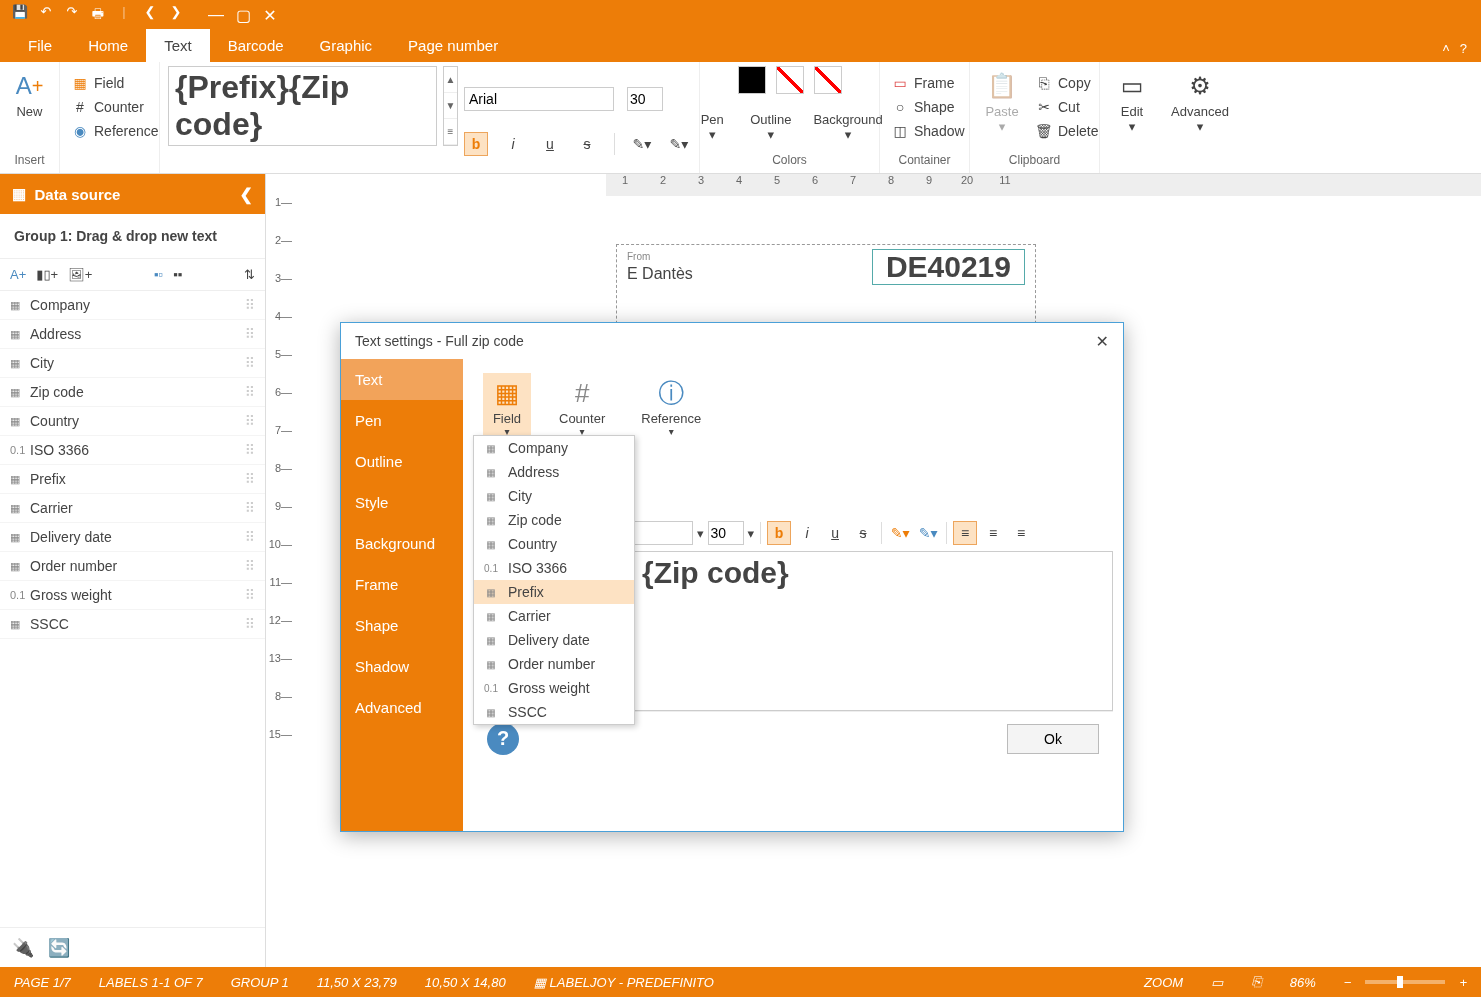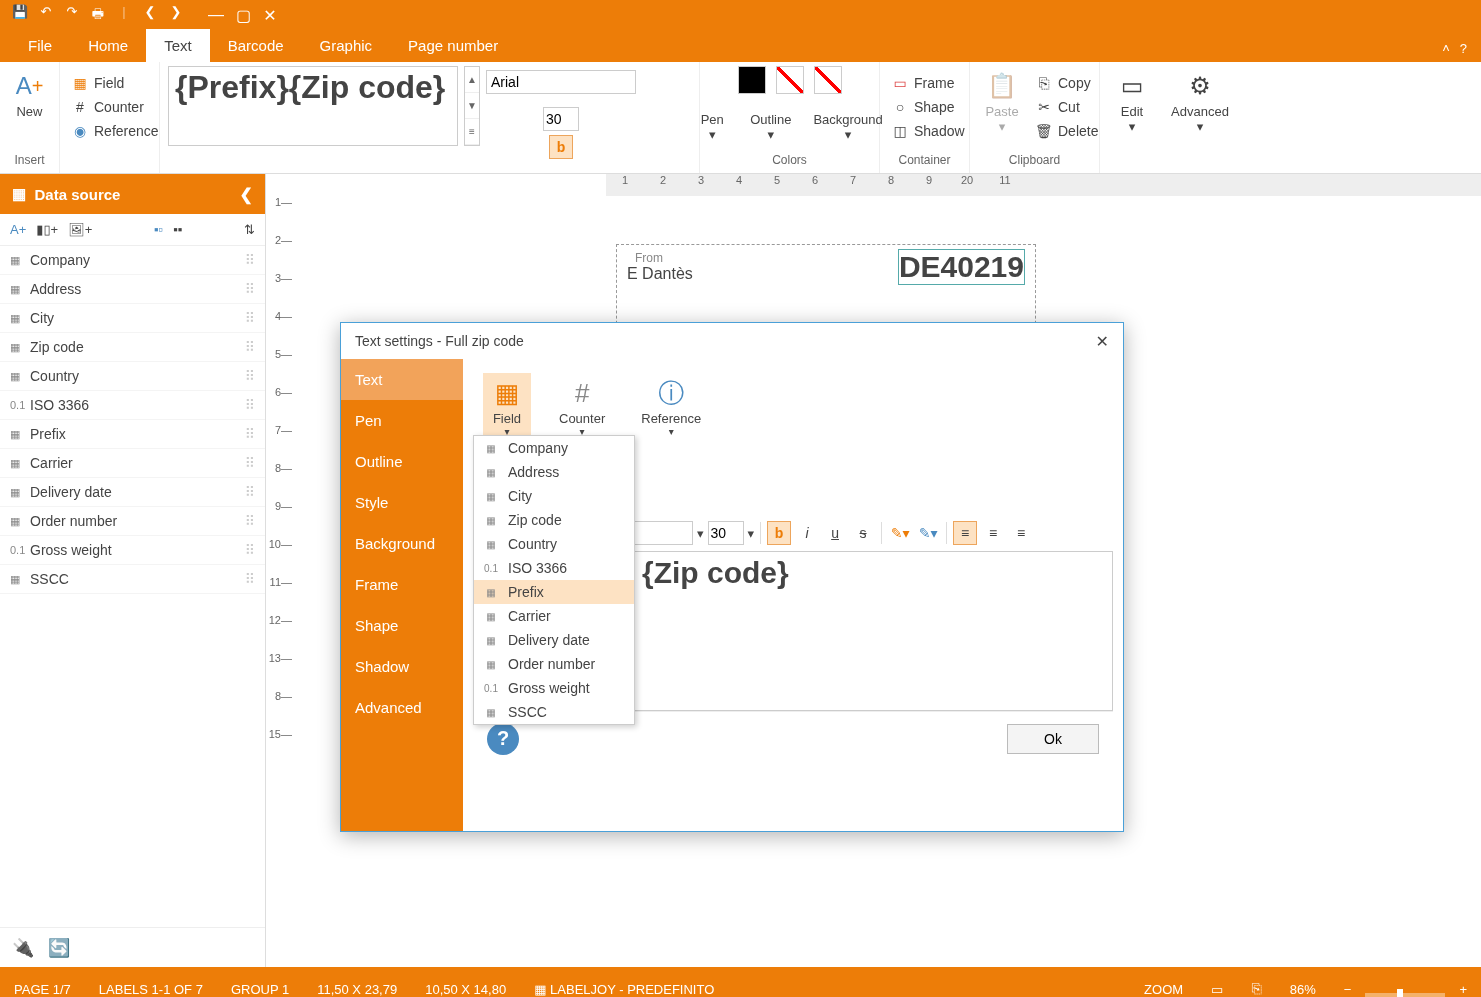--- a/index.html
+++ b/index.html
@@ -27,21 +27,21 @@
 .bigbtn { display: flex; flex-direction: column; align-items: center; justify-content: flex-start; padding: 4px 8px; cursor: pointer; min-width: 48px; }
 .bigbtn .ico { width: 32px; height: 32px; display: flex; align-items: center; justify-content: center; font-size: 24px; }
 .bigbtn .lbl { font-size: 13px; margin-top: 2px; text-align: center; }
 .minibtn { display: flex; align-items: center; gap: 6px; padding: 3px 4px; cursor: pointer; font-size: 14px; }
 .minibtn .mi { width: 16px; height: 16px; display: inline-flex; align-items: center; justify-content: center; }
 .preview-box { width: 290px; height: 80px; border: 1px solid #ccc; background: #fff; overflow: hidden; font-family: Arial; font-size: 32px; font-weight: bold; padding: 2px 6px; position: relative; }
 .scrollctl { width: 16px; height: 80px; border: 1px solid #ccc; display: flex; flex-direction: column; }
 .scrollctl span { flex: 1; display: flex; align-items: center; justify-content: center; font-size: 10px; color: #666; cursor: pointer; border-bottom: 1px solid #eee; }
 .font-select { width: 150px; height: 24px; border: 1px solid #ccc; font-size: 14px; padding: 2px 4px; }
 .size-select { width: 36px; height: 24px; border: 1px solid #ccc; font-size: 14px; padding: 2px; }
-.toolbar-row { display: flex; gap: 13px; margin-top: 4px; align-items: center; flex-direction: column; }
+.toolbar-row { display: flex; gap: 13px; margin-top: 21px; align-items: center; }
 .tbtn { width: 24px; height: 24px; display: flex; align-items: center; justify-content: center; border: 1px solid transparent; cursor: pointer; font-size: 14px; }
 .tbtn.active { background: #fde2c3; border-color: #eda55c; }
 .sep { width: 1px; height: 22px; background: #ddd; margin: 0 2px; }
 .color-swatch { width: 28px; height: 28px; border: 1px solid #ccc; }
 .diag { width: 28px; height: 28px; border: 1px solid #ccc; background: linear-gradient(to top right, transparent 46%, red 46%, red 54%, transparent 54%); }
 
 
 .dspanel { position: absolute; left: 0; top: 174px; width: 266px; bottom: 30px; background: #fff; border-right: 1px solid #ddd; display: flex; flex-direction: column; }
 .dshead { height: 40px; background: #ed7d08; color: #fff; display: flex; align-items: center; padding: 0 12px; font-size: 15px; font-weight: 600; }
 .dshead .collapse { margin-left: auto; cursor: pointer; font-size: 16px; }
@@ -54,23 +54,23 @@
 .dsitem .grip { margin-left: auto; color: #ccc; }
 .dsfoot { height: 40px; border-top: 1px solid #eee; display: flex; align-items: center; padding: 0 12px; gap: 14px; color: #4aa; font-size: 18px; }
 
 
 .canvas { position: absolute; left: 266px; top: 174px; right: 0; bottom: 30px; background: #fff; }
 .hruler { position: absolute; left: 340px; right: 0; top: 0; height: 22px; background: #eee; display: flex; font-size: 11px; color: #666; }
 .hruler .tick { width: 38px; text-align: center; }
 .vruler { position: absolute; left: 0; top: 22px; width: 30px; bottom: 0; background: #fff; font-size: 11px; color: #666; }
 .vruler .vt { height: 38px; text-align: right; padding-right: 4px; }
 .page { position: absolute; left: 350px; top: 70px; width: 420px; height: 90px; border: 1px dashed #999; background: #fff; }
-.page .label-from { position: absolute; left: 10px; top: 6px; font-size: 12px; color: #888; margin-left: 8px; }
+.page .label-from { position: absolute; left: 10px; top: 6px; font-size: 10px; color: #888; }
 .page .label-name { position: absolute; left: 10px; top: 20px; font-size: 16px; }
-.page .bigtext { position: absolute; right: 10px; top: 4px; font-size: 30px; font-weight: bold; border: 1px solid #5aa; padding: 0 0; background: #fff; }
+.page .bigtext { position: absolute; right: 10px; top: 4px; font-size: 30px; font-weight: bold; border: 1px solid #5aa; padding: 0 13px; background: #fff; }
 
 
 .modal { position: absolute; left: 340px; top: 322px; width: 784px; height: 510px; background: #fff; border: 1px solid #4aa0d8; box-shadow: 0 4px 20px rgba(0,0,0,0.3); display: flex; flex-direction: column; z-index: 10; }
 .modal-title { height: 36px; display: flex; align-items: center; padding: 0 14px; font-size: 14px; }
 .modal-title .close { margin-left: auto; font-size: 16px; cursor: pointer; }
 .modal-body { flex: 1; display: flex; }
 .modal-nav { width: 122px; background: #ed7d08; color: #fff; display: flex; flex-direction: column; }
 .modal-nav .mitem { padding: 12px 14px; font-size: 15px; cursor: pointer; }
 .modal-nav .mitem.active { background: #f2a35a; }
 .modal-content { flex: 1; padding: 10px; position: relative; display: flex; flex-direction: column; }
@@ -85,21 +85,21 @@
 .dropdown .dditem:hover, .dropdown .dditem.hover { background: #fde2c3; }
 .dropdown .ddico { width: 18px; font-size: 10px; color: #888; text-align: center; }
 .editor-area { margin-top: 70px; }
 .editor-controls { display: flex; align-items: center; gap: 4px; padding-left: 160px; }
 .editor-text { margin-top: 6px; height: 160px; border: 1px solid #ccc; padding: 4px 8px; font-family: Arial; font-size: 30px; font-weight: bold; margin-left: 160px; }
 .modal-footer { height: 54px; border-top: 1px solid #eee; display: flex; align-items: center; padding: 0 14px; }
 .help-btn { width: 32px; height: 32px; border-radius: 50%; background: #4a8ac0; color: #fff; display: flex; align-items: center; justify-content: center; font-size: 20px; font-weight: bold; cursor: pointer; }
 .ok-btn { margin-left: auto; width: 92px; height: 30px; border: 1px solid #bbb; background: #f4f4f4; cursor: pointer; font-size: 14px; }
 
 
-.statusbar { position: absolute; left: 0; right: 0; bottom: 0; height: 30px; background: #ed7d08; color: #fff; display: flex; align-items: flex-end; font-size: 13px; }
+.statusbar { position: absolute; left: 0; right: 0; bottom: 0; height: 30px; background: #ed7d08; color: #fff; display: flex; align-items: center; font-size: 13px; font-style: italic; }
 .statusbar .cell { padding: 0 14px; }
 .statusbar .sp { flex: 1; }
 </style>
 </head>
 <body>
 
 <div class="titlebar">
   <div class="qat">
     <span>💾</span>
     <span>↶</span>
@@ -289,20 +289,21 @@
       </div>
   </div>
 </div>
 
 <div class="dspanel">
   <div class="dshead">
     <span>▦</span>&nbsp;&nbsp;
     <span>Data source</span>
     <span class="collapse">❮</span>
   </div>
+  <div class="dssub">Group 1: Drag &amp; drop new text</div>
   <div class="dstoolbar">
     <span style="color:#4a8ac0">A+</span>
     <span>▮▯+</span>
     <span>🖼+</span>
     <div class="sp"></div>
     <span style="color:#4a8ac0">▪▫</span>
     <span>▪▪</span>
     <div class="sp"></div>
     <span>⇅</span>
   </div>

